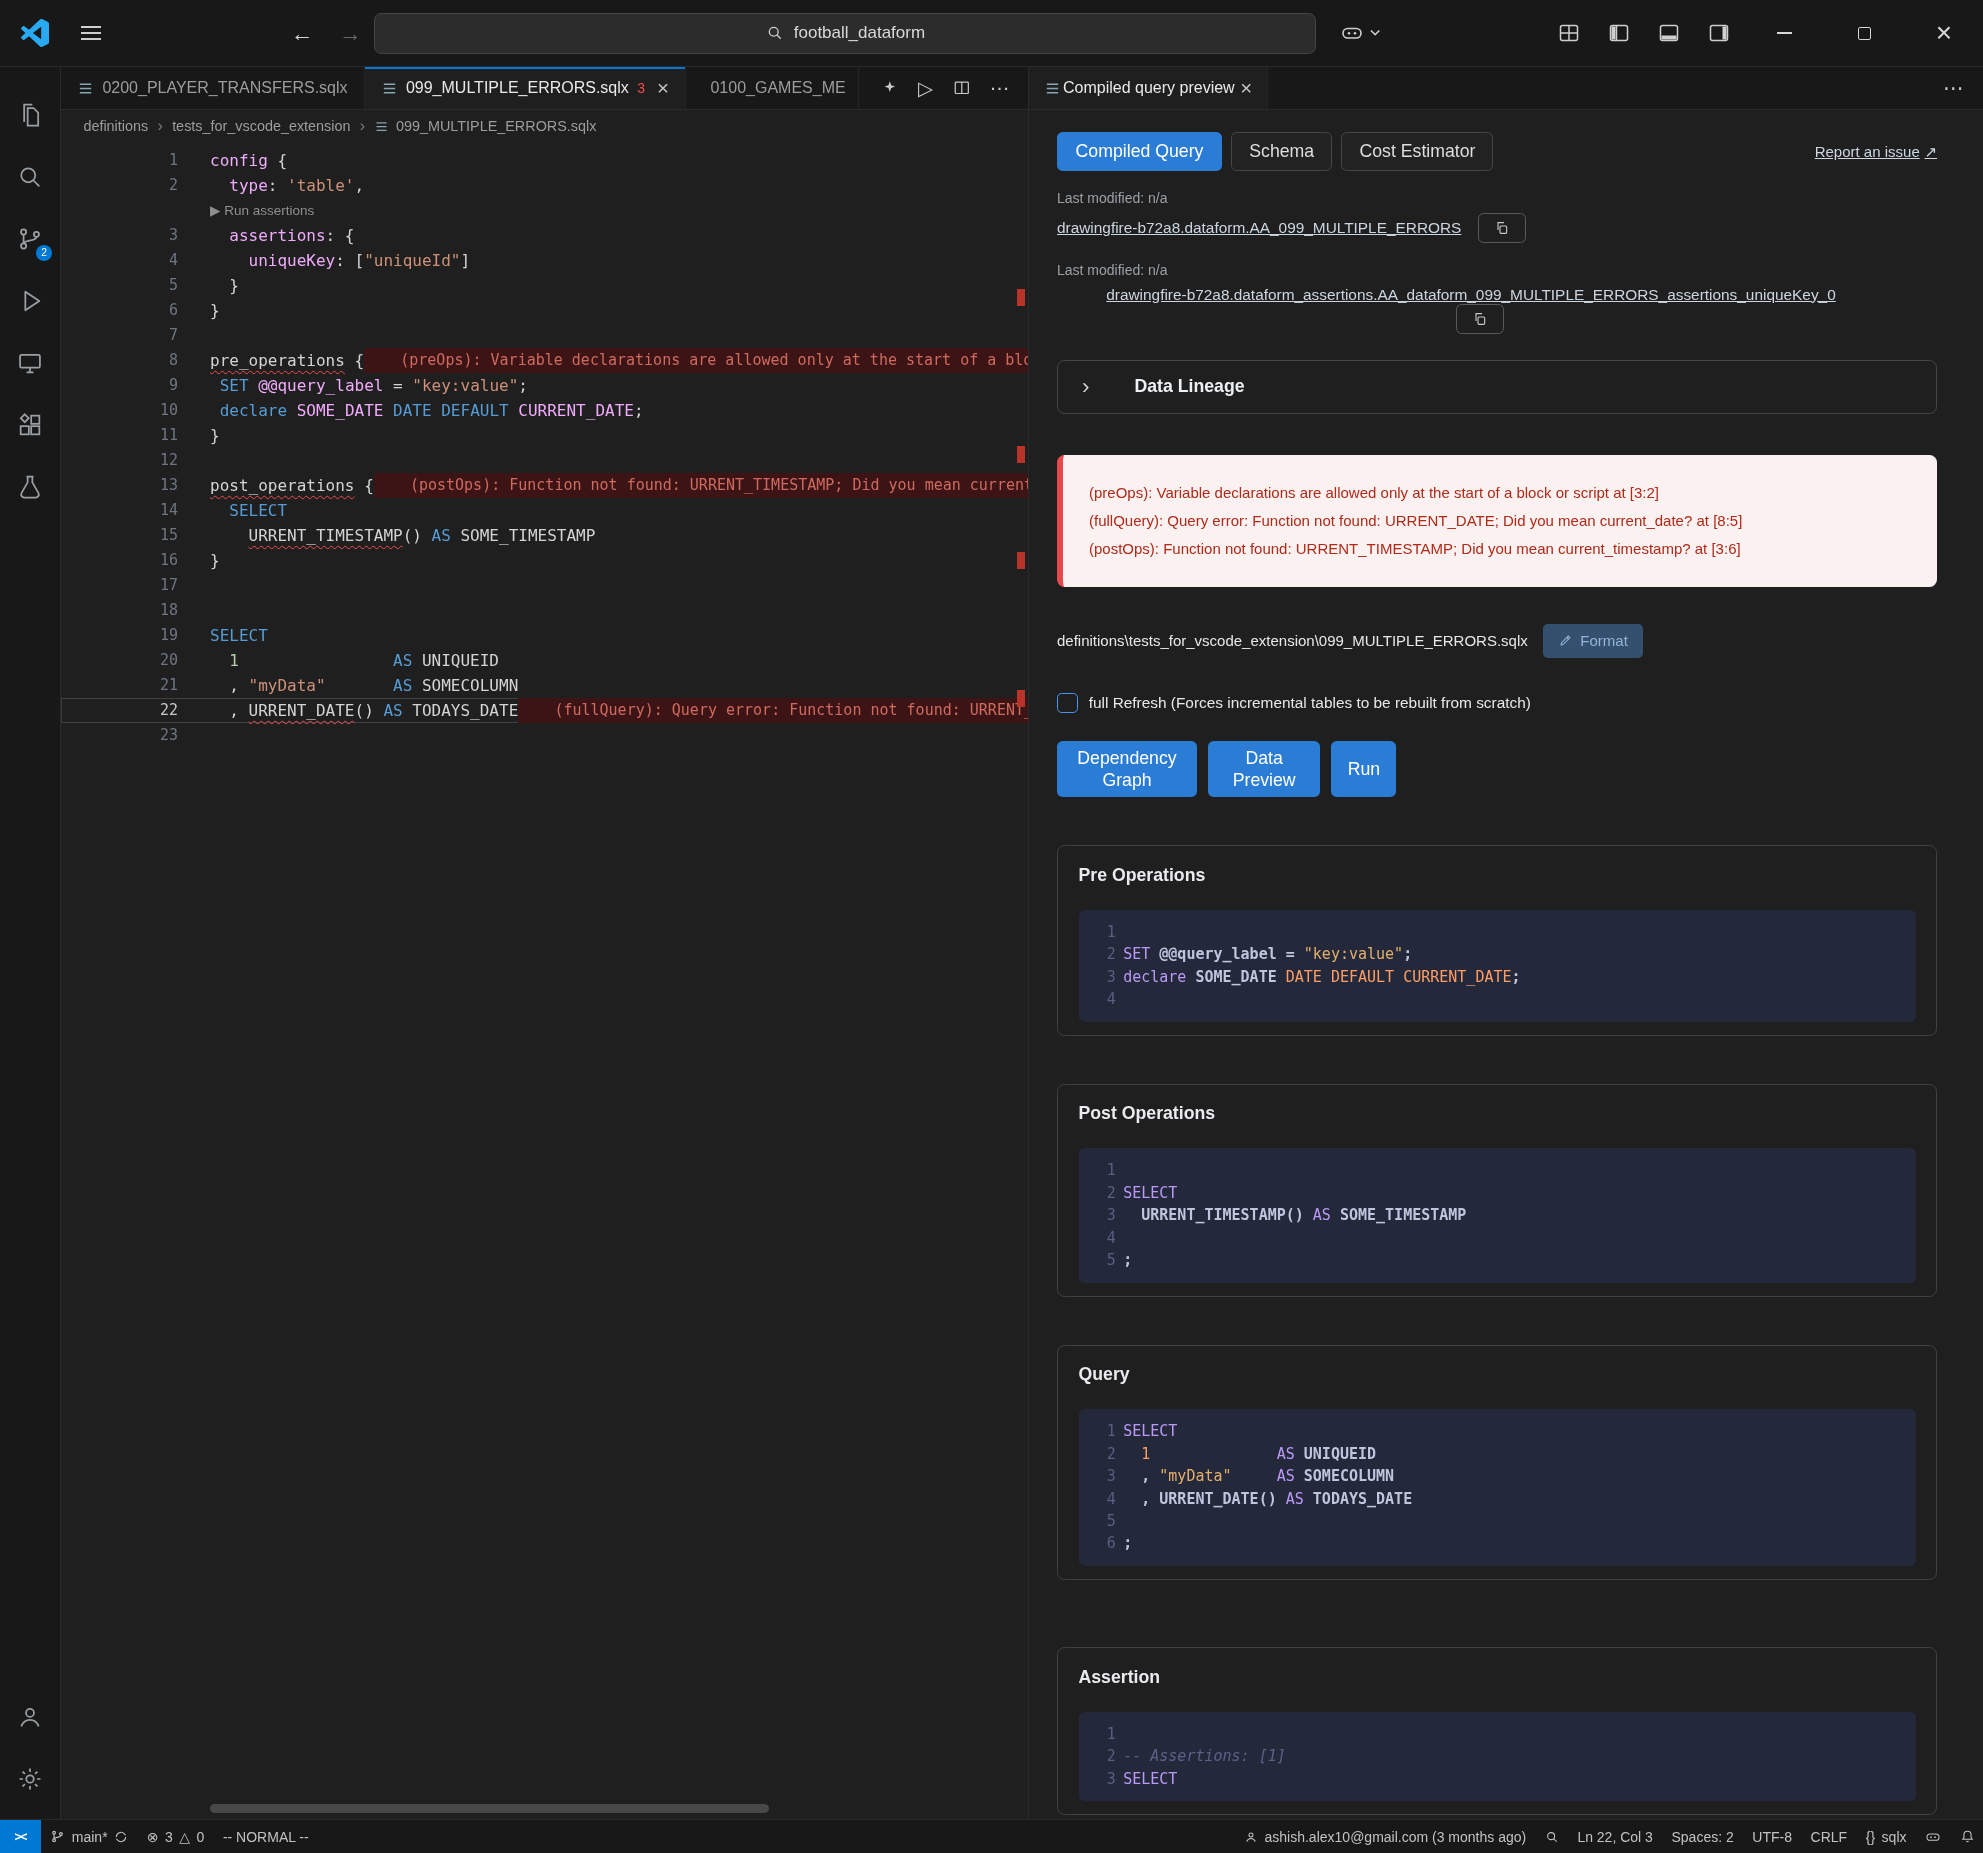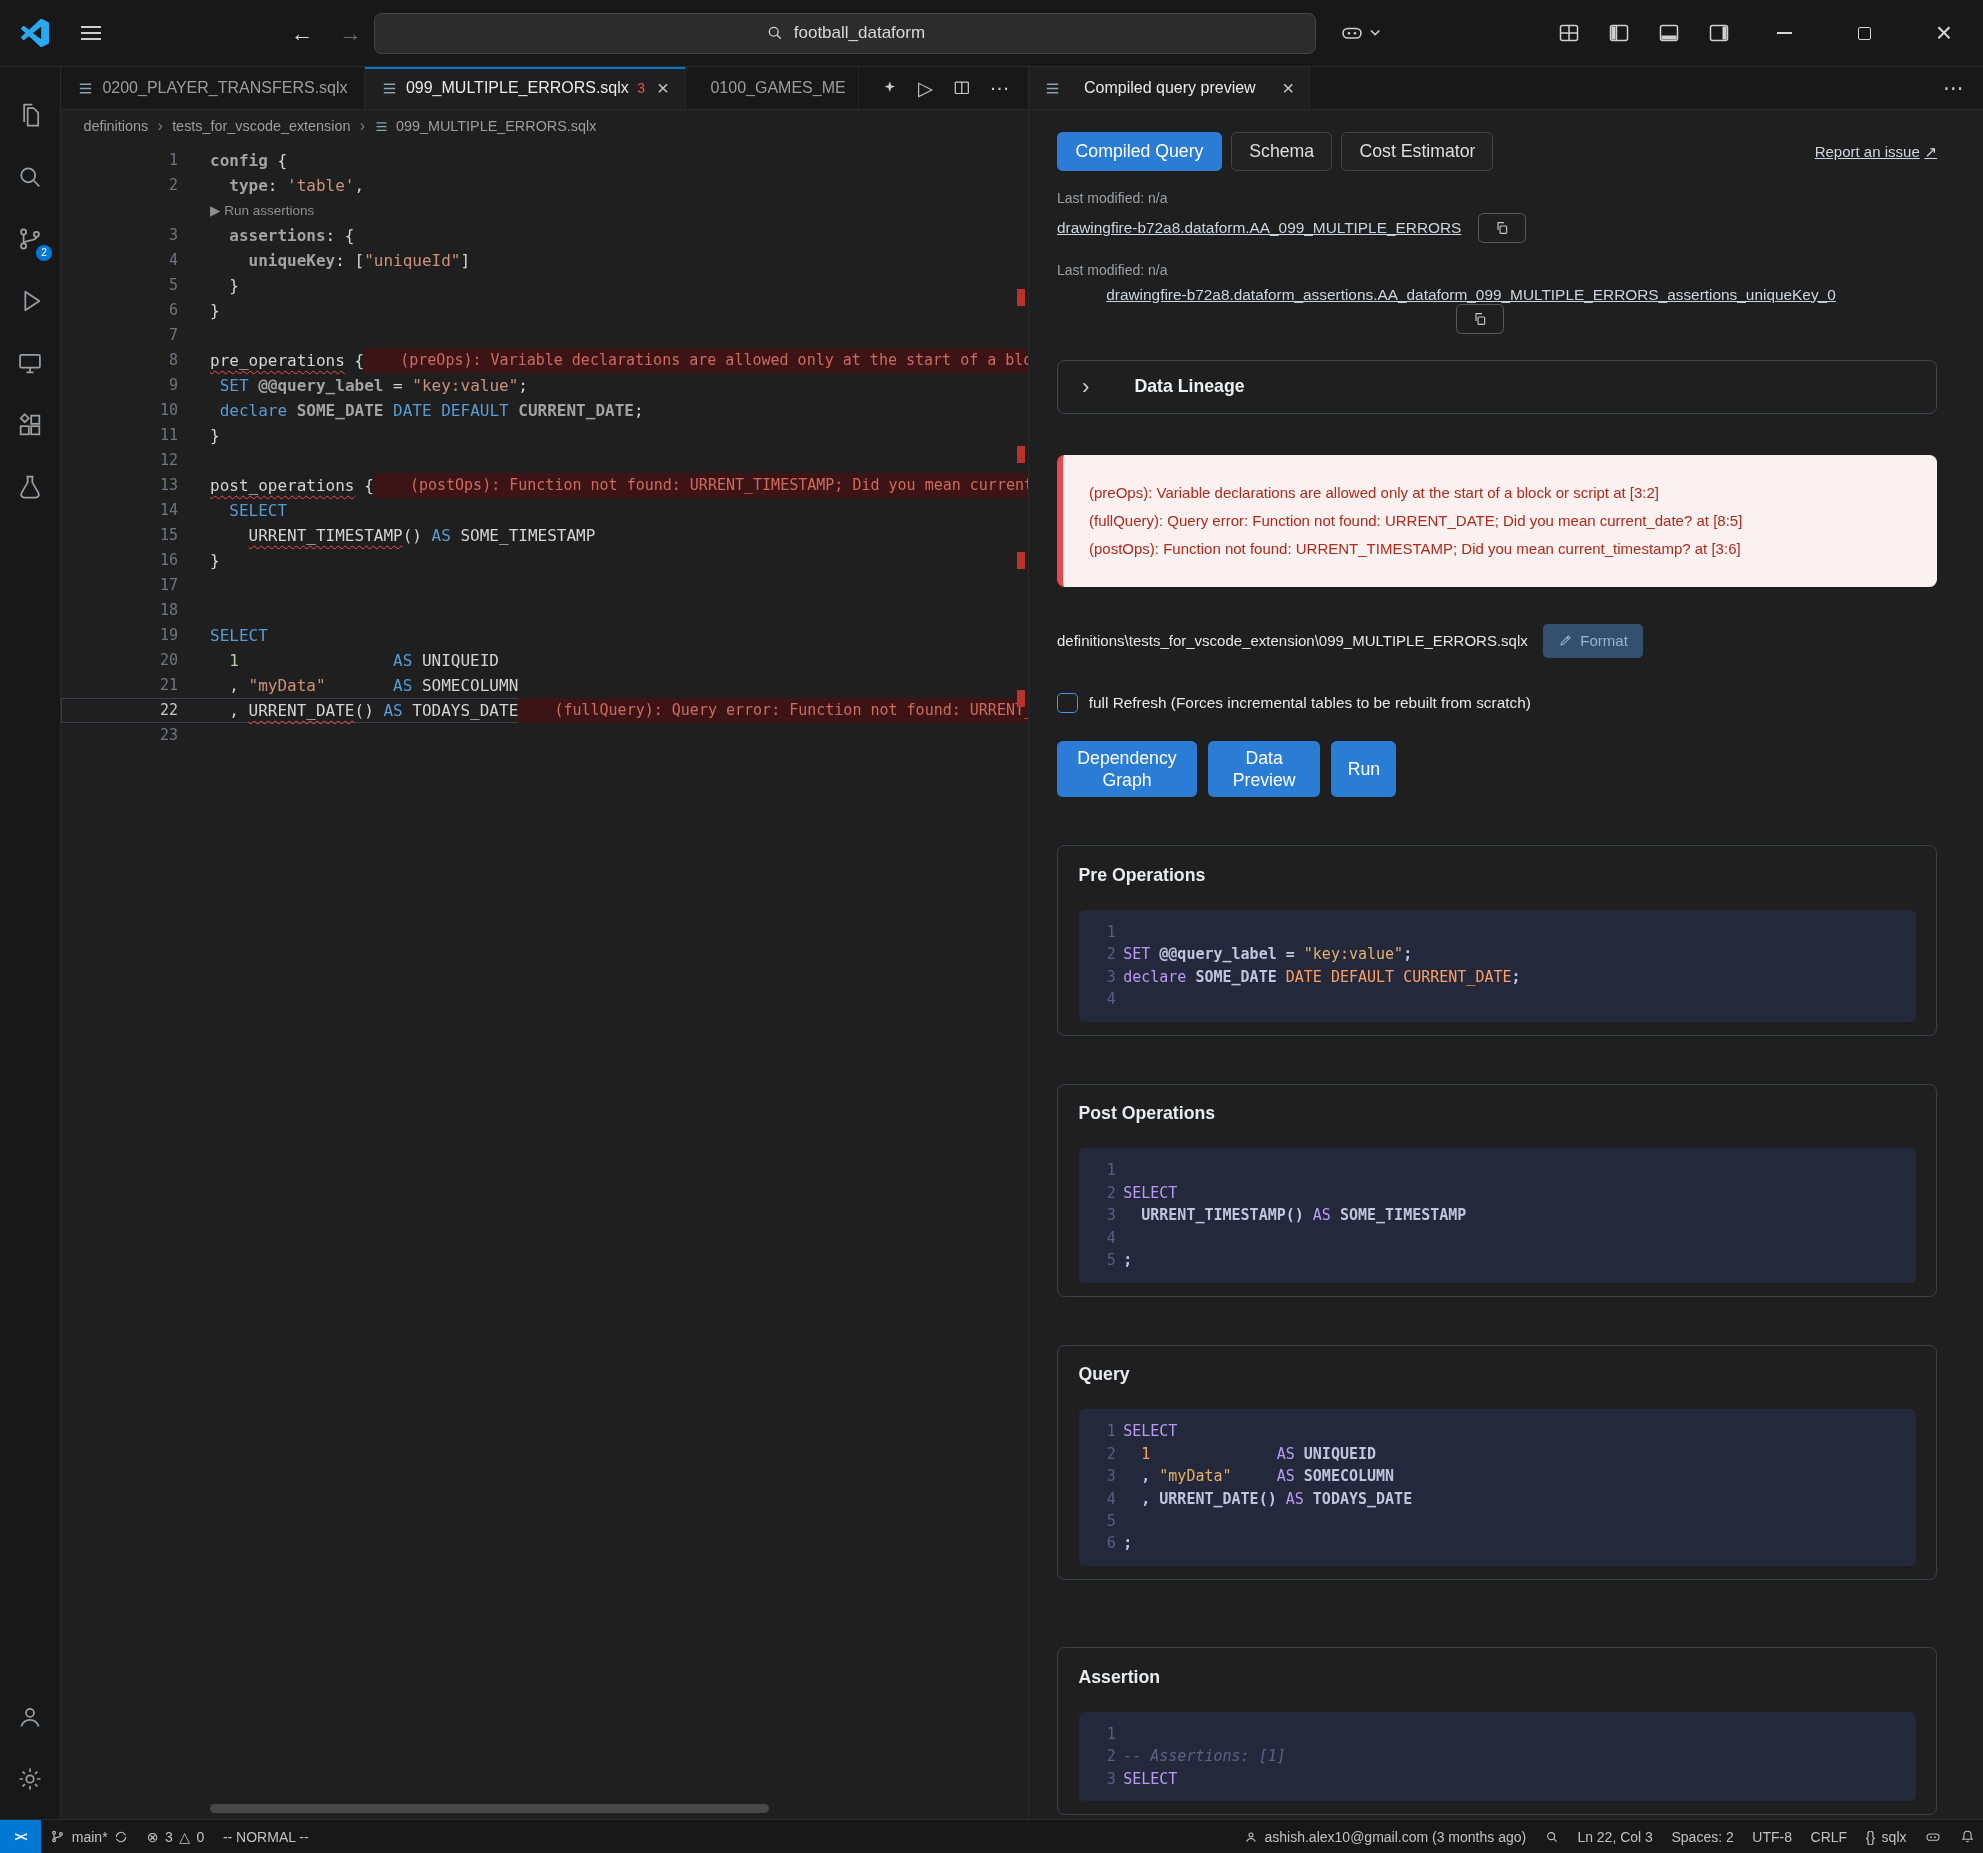--- a/index.html
+++ b/index.html
@@ -43,40 +43,40 @@
   .tabbar { height:43px; flex:none; background:#181818; border-bottom:0.9px solid #2a2a2a; display:flex; align-items:stretch; }
   .tab { display:flex; align-items:center; gap:8.4px; padding:0 16px; border-right:0.9px solid #252525;
     color:#9d9d9d; font-size:16px; position:relative; white-space:nowrap; }
   .tab.active { background:#1f1f1f; color:#e9e9e9; }
   .tab.active::before { content:""; position:absolute; top:0; left:0; right:0; height:1.9px; background:#0078d4; }
   .tab .badge { color:#f14c4c; font-size:14px; }
   .tab .close, .ptab .close { font-size:20.5px; color:#c5c5c5; margin-left:3.7px; line-height:1; }
   .tab.truncated { max-width:173px; overflow:hidden; }
   .tab-actions { margin-left:auto; display:flex; align-items:center; gap:18.6px; padding-right:18.6px; color:#c9c9c9; }
   .tab-actions .glyph { font-size:19.6px; }
-  .ptab { display:flex; align-items:center; gap:23px; padding:0 15px; background:#1f1f1f; color:#e9e9e9;
+  .ptab { display:flex; align-items:center; gap:2px; padding:0 15px; background:#1f1f1f; color:#e9e9e9;
     font-size:16px; border-right:0.9px solid #252525; white-space:nowrap; }
   .ptabbar-extra { margin-left:auto; padding-right:20.5px; display:flex; align-items:center; color:#c9c9c9; font-size:20.5px; }
 
   .breadcrumbs { height:32px; flex:none; display:flex; align-items:center; gap:9.3px; padding-left:22.4px;
     font-size:14.4px; color:#9d9d9d; background:#1f1f1f; }
   .crumb-sep { color:#7b7b7b; font-size:16px; }
   .crumb-file { display:flex; align-items:center; gap:6.5px; }
 
   
   .editor { flex:1; min-height:0; position:relative; overflow:hidden; padding-top:5.6px;
     font-family:"DejaVu Sans Mono", monospace; font-size:16px; background:#1f1f1f; }
   .erow { display:flex; height:25px; line-height:25px; white-space:pre; }
   .gutter { width:117px; flex:none; text-align:right; color:#6e7681; font-size:15px; }
   .ecode { margin-left:32px; white-space:pre; }
   .erow.lens .ecode { font-family:"Liberation Sans", sans-serif; font-size:13.5px; color:#8f8f8f; }
   .erow.current { box-shadow:inset 0 0 0 0.9px #3f3f46; }
   .erow.current .gutter { color:#c8c8c8; }
   .eann { flex:1; min-width:0; background:#3d1416; color:#ce6a5e; white-space:pre; overflow:hidden; font-size:15px; }
-  .tk-pln { color:#d4d4d4; } .tk-id { color:#a3a3a3;font-weight:bold; } .tk-kw { color:#569cd6; }
+  .tk-pln { color:#d4d4d4; } .tk-id { color:#f0abfc; } .tk-kw { color:#569cd6; }
   .tk-str { color:#ce9178; } .tk-num { color:#b5cea8; }
   .tk-sqg { color:#d4d4d4; text-decoration:underline wavy #f14c4c; text-decoration-thickness:1.3px; text-underline-offset:3.7px; }
   .hscroll { position:absolute; left:149px; bottom:5.6px; width:559px; height:9.3px; border-radius:4.7px;
     background:rgba(121,121,121,.45); }
   .ruler-mark { position:absolute; right:2.8px; width:8.4px; height:17px; background:#b8342b; }
   .rm1{top:147px;} .rm2{top:304px;} .rm3{top:410px;} .rm4{top:548px;}
 
   
   .webview { flex:1; min-height:0; overflow:hidden; padding:22.4px 47px 0 28px; background:#1f1f1f; }
   .pv-toolbar { display:flex; align-items:center; gap:9.3px; }

